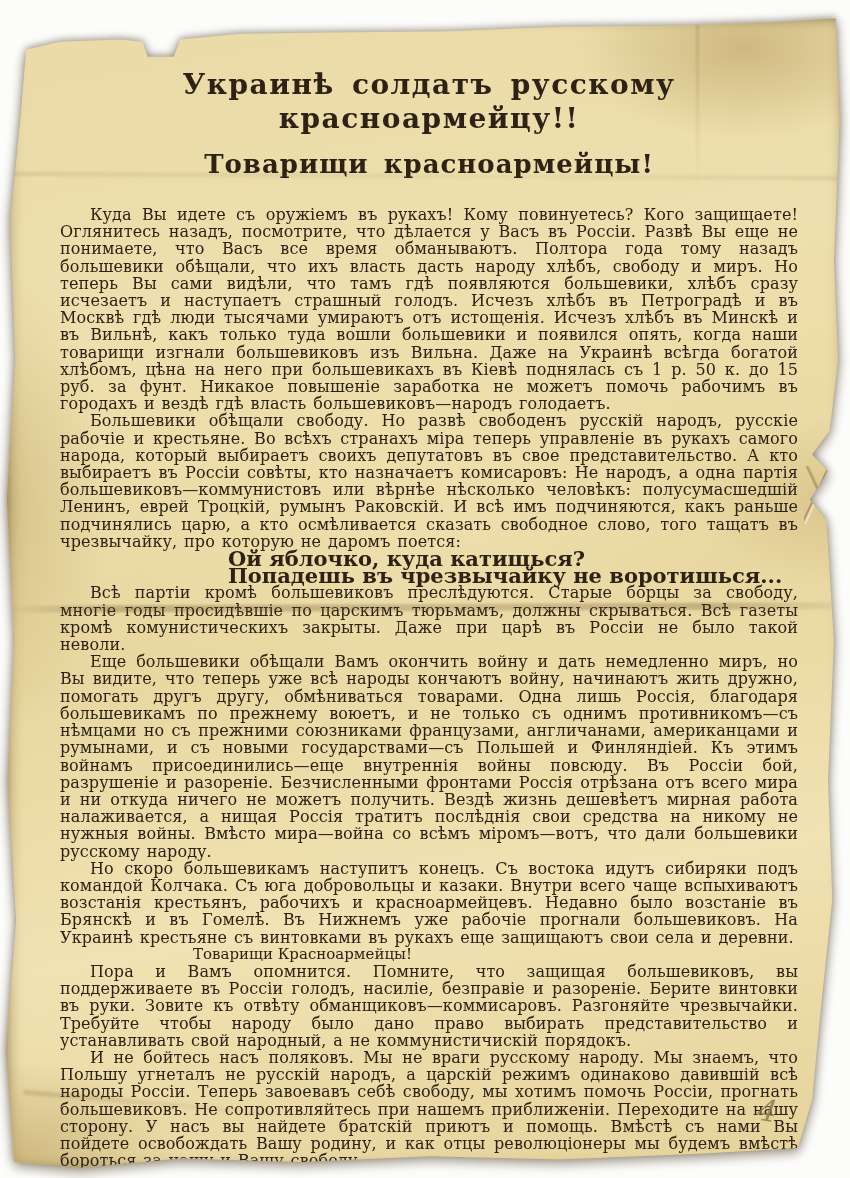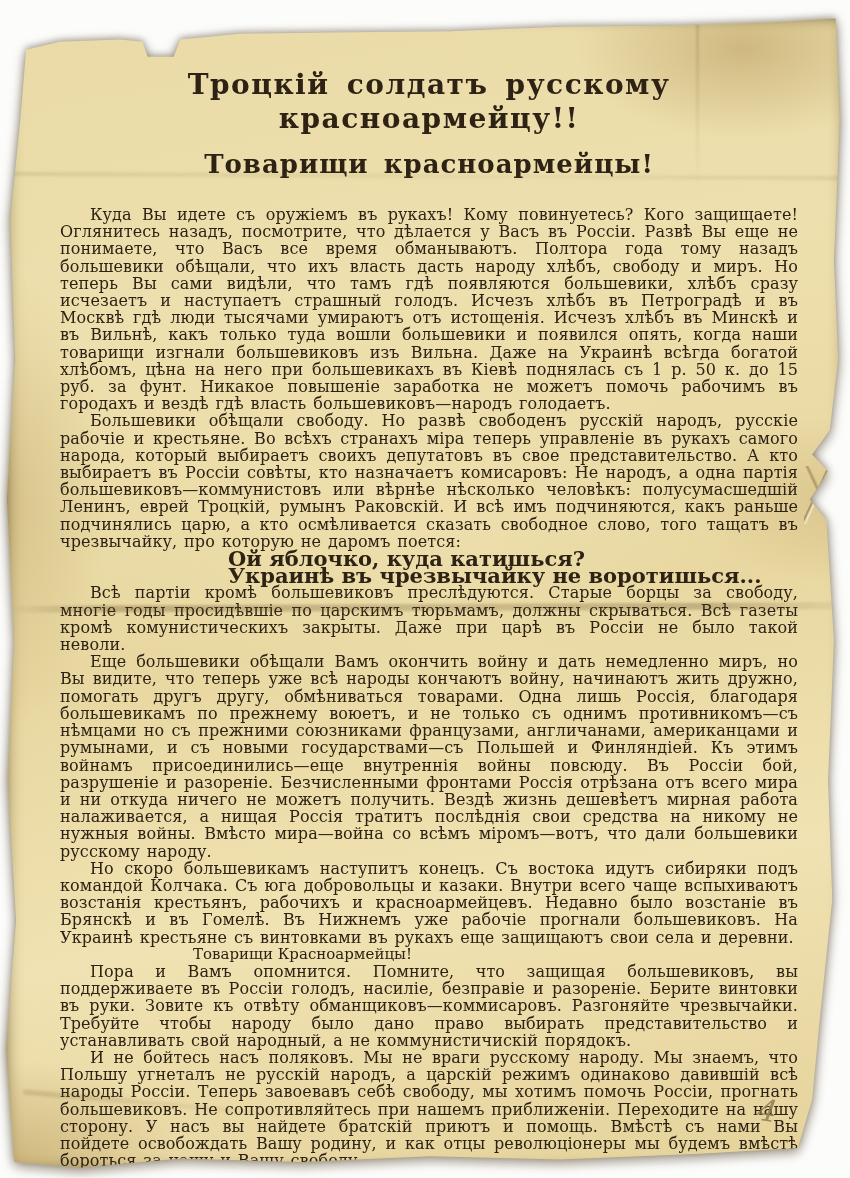--- a/index.html
+++ b/index.html
@@ -107,30 +107,30 @@
   }
 </style>
 </head>
 <body>
 
 <div class="scan-stage">
   <div class="paper-wrap">
     <div class="paper">
 
       <div class="content">
-        <h1 class="title">Троцкій солдатъ русскому красноармейцу!!</h1>
+        <h1 class="title">Украинѣ солдатъ русскому красноармейцу!!</h1>
         <h2 class="subtitle">Товарищи красноармейцы!</h2>
 
         <div class="body-block">
           <p class="body">Куда Вы идете съ оружіемъ въ рукахъ! Кому повинуетесь? Кого защищаете! Оглянитесь назадъ, посмотрите, что дѣлается у Васъ въ Россіи. Развѣ Вы еще не понимаете, что Васъ все время обманываютъ. Полтора года тому назадъ большевики обѣщали, что ихъ власть дасть народу хлѣбъ, свободу и миръ. Но теперь Вы сами видѣли, что тамъ гдѣ появляются большевики, хлѣбъ сразу исчезаетъ и наступаетъ страшный голодъ. Исчезъ хлѣбъ въ Петроградѣ и въ Москвѣ гдѣ люди тысячами умираютъ отъ истощенія. Исчезъ хлѣбъ въ Минскѣ и въ Вильнѣ, какъ только туда вошли большевики и появился опять, когда наши товарищи изгнали большевиковъ изъ Вильна. Даже на Украинѣ всѣгда богатой хлѣбомъ, цѣна на него при большевикахъ въ Кіевѣ поднялась съ 1 р. 50 к. до 15 руб. за фунт. Никакое повышеніе заработка не можетъ помочь рабочимъ въ городахъ и вездѣ гдѣ власть большевиковъ—народъ голодаетъ.</p>
           <p class="body">Большевики обѣщали свободу. Но развѣ свободенъ русскій народъ, русскіе рабочіе и крестьяне. Во всѣхъ странахъ міра теперь управленіе въ рукахъ самого народа, который выбираетъ своихъ депутатовъ въ свое представительство. А кто выбираетъ въ Россіи совѣты, кто назначаетъ комисаровъ: Не народъ, а одна партія большевиковъ—коммунистовъ или вѣрнѣе нѣсколько человѣкъ: полусумасшедшій Ленинъ, еврей Троцкій, румынъ Раковскій. И всѣ имъ подчиняются, какъ раньше подчинялись царю, а кто осмѣливается сказать свободное слово, того тащатъ въ чрезвычайку, про которую не даромъ поется:</p>
 
           <div class="verse">
             <div>Ой яблочко, куда катишься?</div>
-            <div>Украинѣ въ чрезвычайку не воротишься...</div>
+            <div>Попадешь въ чрезвычайку не воротишься...</div>
           </div>
 
           <p class="body">Всѣ партіи кромѣ большевиковъ преслѣдуются. Старые борцы за свободу, многіе годы просидѣвшіе по царскимъ тюрьмамъ, должны скрываться. Всѣ газеты кромѣ комунистическихъ закрыты. Даже при царѣ въ Россіи не было такой неволи.</p>
           <p class="body">Еще большевики обѣщали Вамъ окончить войну и дать немедленно миръ, но Вы видите, что теперь уже всѣ народы кончаютъ войну, начинаютъ жить дружно, помогать другъ другу, обмѣниваться товарами. Одна лишь Россія, благодаря большевикамъ по прежнему воюетъ, и не только съ однимъ противникомъ—съ нѣмцами но съ прежними союзниками французами, англичанами, американцами и румынами, и съ новыми государствами—съ Польшей и Финляндіей. Къ этимъ войнамъ присоединились—еще внутреннія войны повсюду. Въ Россіи бой, разрушеніе и разореніе. Безчисленными фронтами Россія отрѣзана отъ всего мира и ни откуда ничего не можетъ получить. Вездѣ жизнь дешевѣетъ мирная работа налаживается, а нищая Россія тратитъ послѣднія свои средства на никому не нужныя войны. Вмѣсто мира—война со всѣмъ міромъ—вотъ, что дали большевики русскому народу.</p>
           <p class="body">Но скоро большевикамъ наступитъ конецъ. Съ востока идутъ сибиряки подъ командой Колчака. Съ юга добровольцы и казаки. Внутри всего чаще вспыхиваютъ возстанія крестьянъ, рабочихъ и красноармейцевъ. Недавно было возстаніе въ Брянскѣ и въ Гомелѣ. Въ Нижнемъ уже рабочіе прогнали большевиковъ. На Украинѣ крестьяне съ винтовками въ рукахъ еще защищаютъ свои села и деревни.</p>
 
           <div class="subheading">Товарищи Красноармейцы!</div>
 
           <p class="body">Пора и Вамъ опомнится. Помните, что защищая большевиковъ, вы поддерживаете въ Россіи голодъ, насиліе, безправіе и разореніе. Берите винтовки въ руки. Зовите къ отвѣту обманщиковъ—коммисаровъ. Разгоняйте чрезвычайки. Требуйте чтобы народу было дано право выбирать представительство и устанавливать свой народный, а не коммунистичискій порядокъ.</p>
           <p class="body">И не бойтесь насъ поляковъ. Мы не враги русскому народу. Мы знаемъ, что Польшу угнеталъ не русскій народъ, а царскій режимъ одинаково давившій всѣ народы Россіи. Теперь завоевавъ себѣ свободу, мы хотимъ помочь Россіи, прогнать большевиковъ. Не сопротивляйтесь при нашемъ приближеніи. Переходите на нашу сторону. У насъ вы найдете братскій приютъ и помощь. Вмѣстѣ съ нами Вы пойдете освобождать Вашу родину, и как отцы революціонеры мы будемъ вмѣстѣ бороться за нашу и Вашу свободу.</p>

